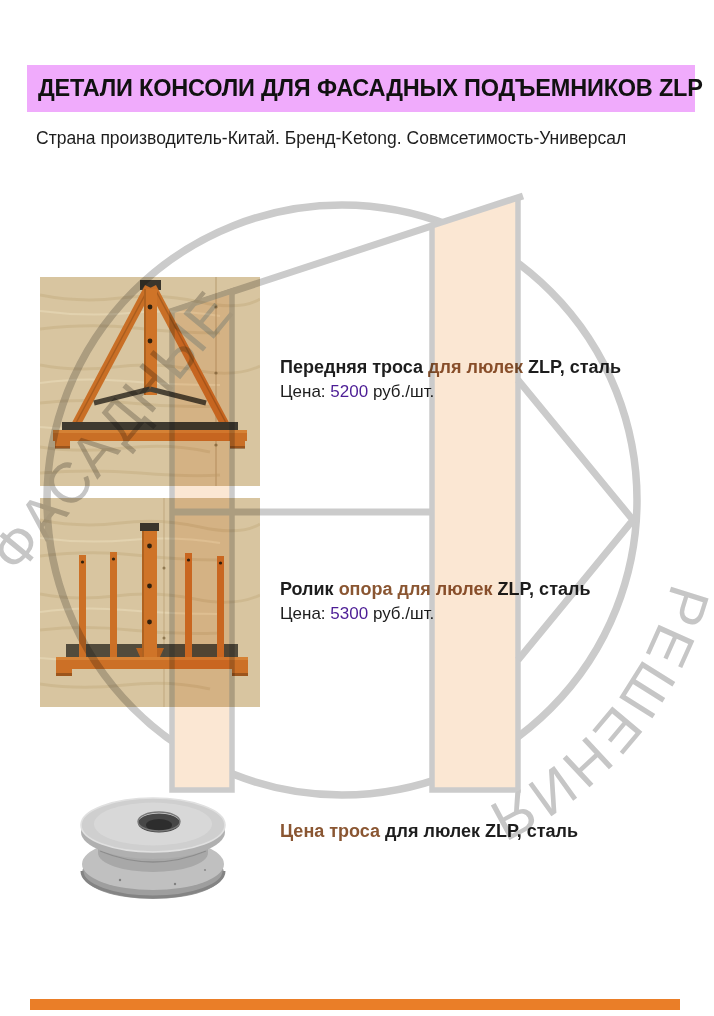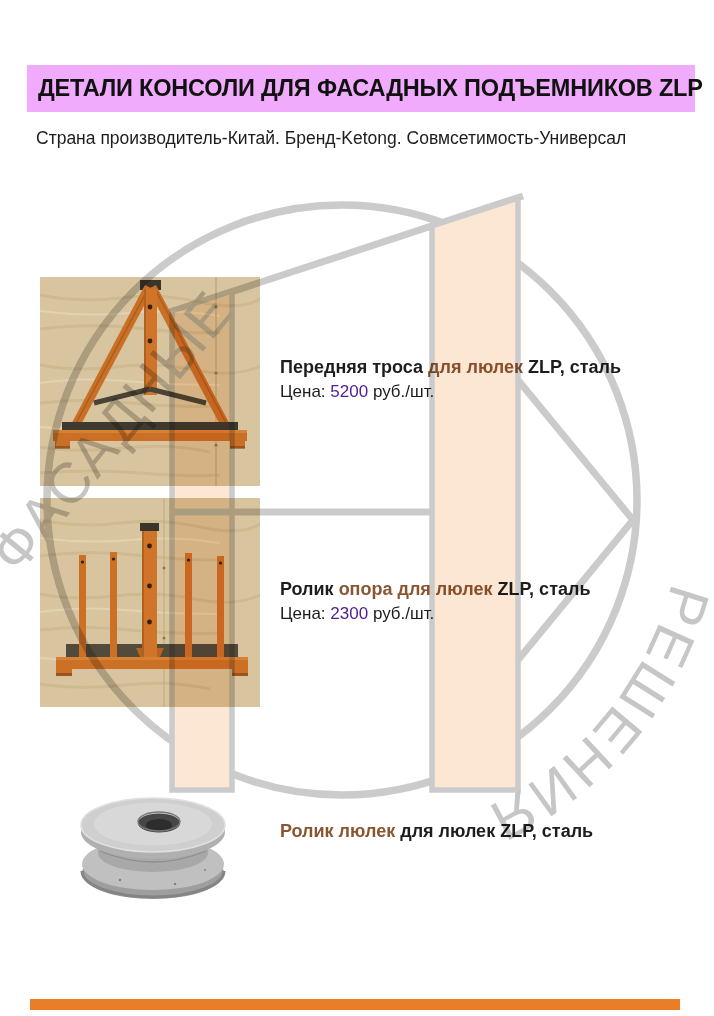--- a/index.html
+++ b/index.html
@@ -173,25 +173,25 @@
     </svg>
   </div>
 
   <div class="product-info info-1">
     <div class="product-title"><span>Передняя троса </span><span class="brown">для люлек </span><span>ZLP, сталь</span></div>
     <div class="product-price"><span>Цена: </span><span class="gray">5200</span><span> руб./шт.</span></div>
   </div>
 
   <div class="product-info info-2">
     <div class="product-title"><span>Ролик </span><span class="brown">опора для люлек </span><span>ZLP, сталь</span></div>
-    <div class="product-price"><span>Цена: </span><span class="gray">2300</span><span> руб./шт.</span></div>
+    <div class="product-price"><span>Цена: </span><span class="gray">5300</span><span> руб./шт.</span></div>
   </div>
 
   <div class="product-info info-3">
-    <div class="product-title"><span></span><span class="brown">Ролик люлек </span><span>для люлек ZLP, сталь</span></div>
+    <div class="product-title"><span></span><span class="brown">Цена троса </span><span>для люлек ZLP, сталь</span></div>
   </div>
 
   <div class="watermark">
     <svg viewBox="0 0 714 1016">
       <circle cx="342" cy="500" r="295" fill="none" stroke="#cbcbcb" stroke-width="7.5"></circle>
       <path d="M170,312 L523,196" stroke="#cbcbcb" stroke-width="7" fill="none"></path>
       <polygon points="172,311 232,291 232,790 172,790" fill="#fbe7d3" stroke="#cbcbcb" stroke-width="5.5"></polygon>
       <polygon points="432,226 518,198 518,790 432,790" fill="#fbe7d3" stroke="#cbcbcb" stroke-width="5.5"></polygon>
       <path d="M172,512 L432,512" stroke="#cbcbcb" stroke-width="7" fill="none"></path>
       <path d="M518,380 L633,520 L518,660" stroke="#cbcbcb" stroke-width="7" fill="none"></path>

